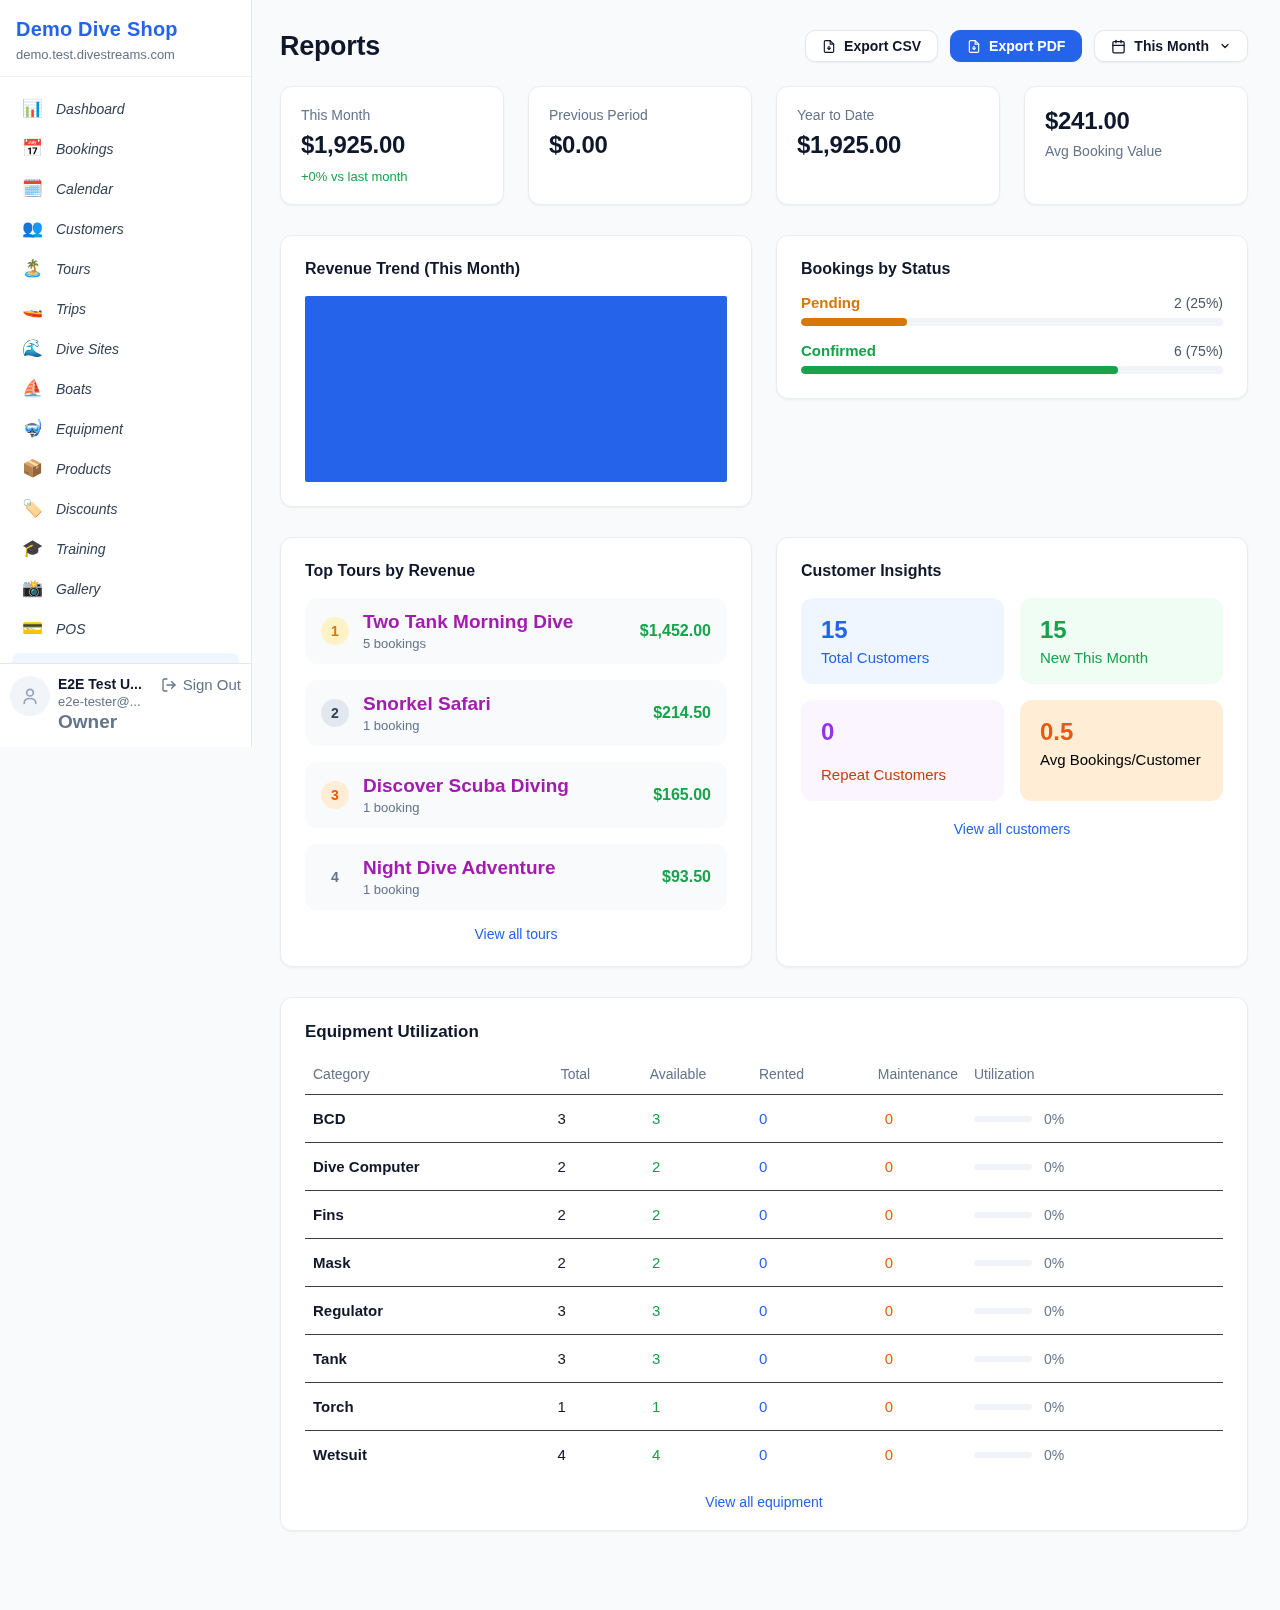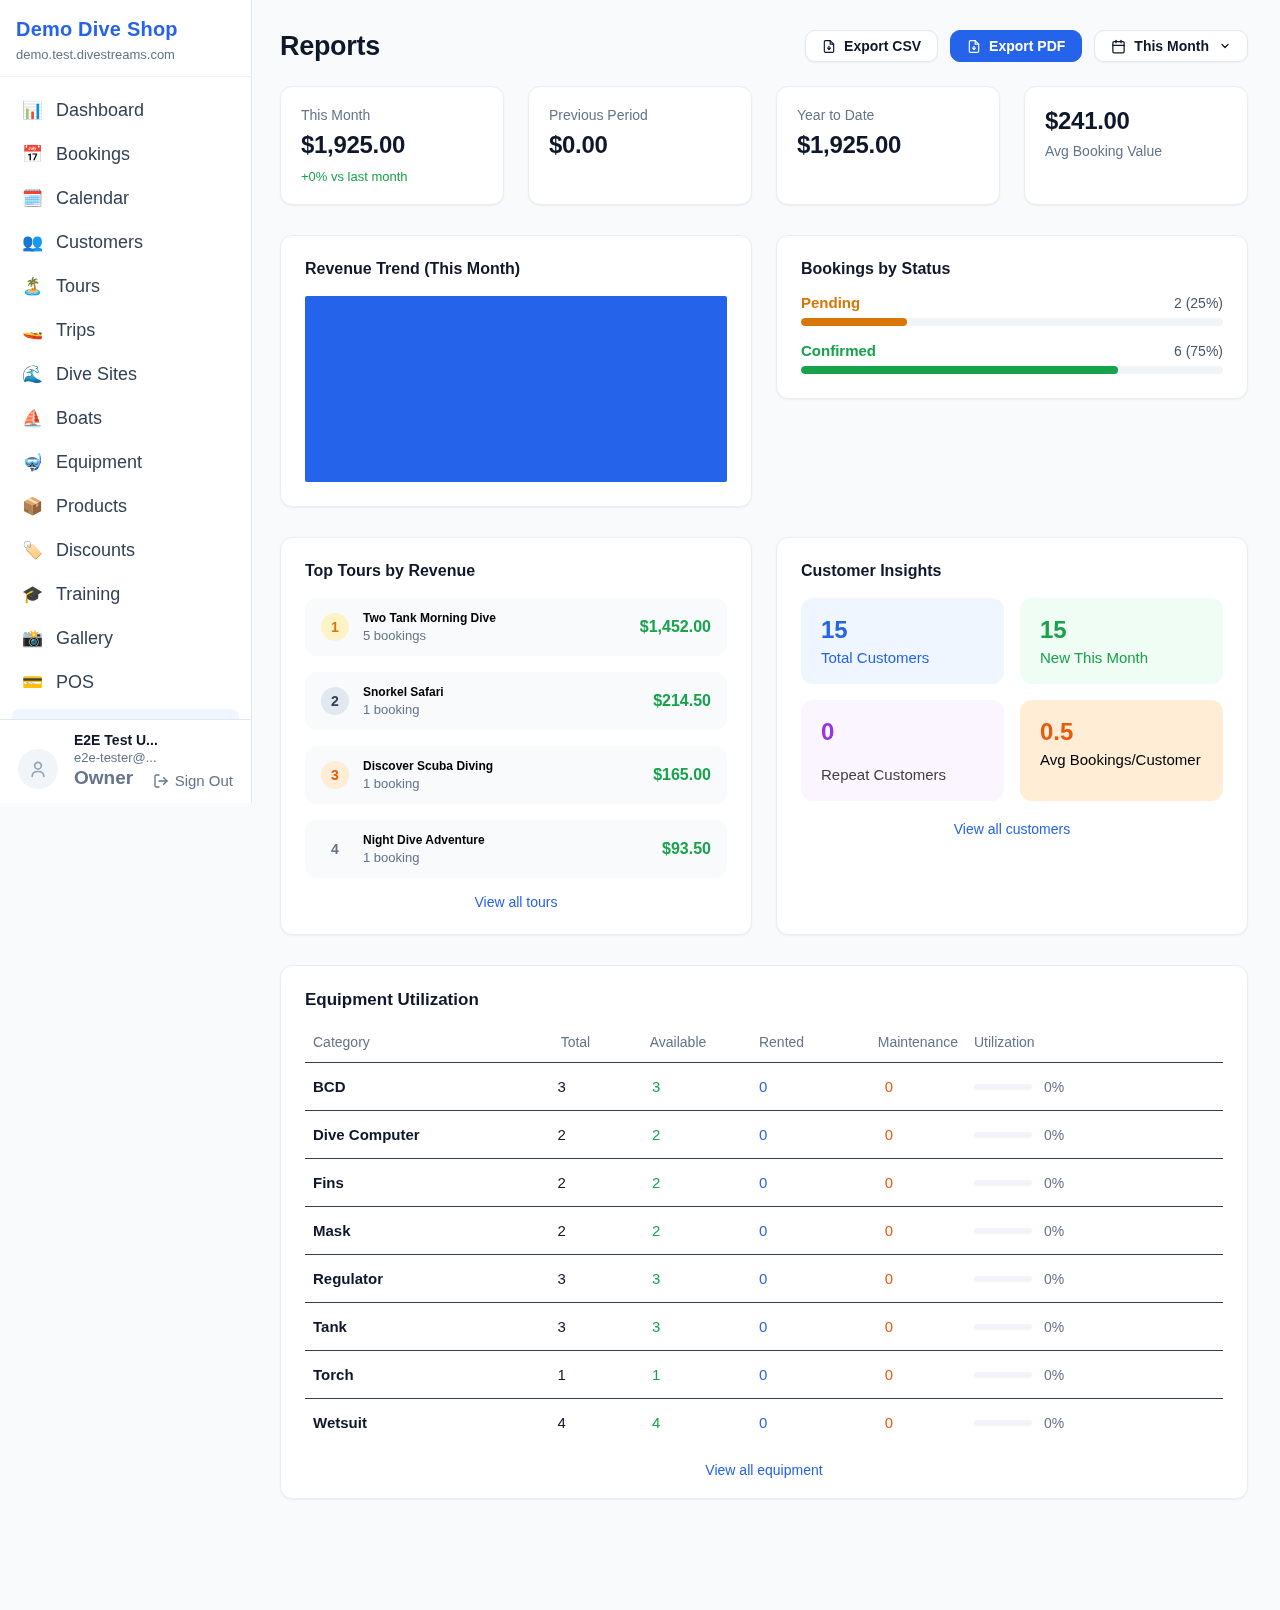--- a/index.html
+++ b/index.html
@@ -20,29 +20,29 @@
   .side-head { padding:18px 16px 14px; border-bottom:1px solid #eef2f6; }
   .shop-name { color:#2563eb; font-size:20px; font-weight:800; letter-spacing:.2px; }
   .shop-domain { margin-top:6px; font-size:13px; color:#64748b; }
   .nav { padding:16px 0 0; }
   .nav-item {
     display:flex; align-items:center; gap:12px;
     margin:0 12px 9px; padding:7px 10px; border-radius:8px;
     cursor:pointer;
   }
   .nav-icon { font-size:17px; width:22px; text-align:center; line-height:1; }
-  .nav-label { font-size:18px; color:#334155; }
+  .nav-label { font-size:14px; color:#334155;font-style:italic; }
   .nav-active-peek {
     margin:0 12px; height:10px;
     background:#eff6ff; border-radius:8px 8px 0 0;
   }
   .user-panel {
     border-top:1px solid #e2e8f0;
-    padding:12px 18px 14px;
-    display:flex; align-items:flex-end; gap:16px;
+    padding:12px 10px 14px;
+    display:flex; align-items:flex-start; gap:8px;
   }
   .avatar {
     width:40px; height:40px; border-radius:50%;
     background:#f1f5f9; color:#94a3b8;
     display:flex; align-items:center; justify-content:center; flex:0 0 40px;
   }
   .user-info { flex:1; min-width:0; }
   .user-name { font-size:14px; font-weight:700; color:#0f172a; white-space:nowrap; }
   .user-email { font-size:13px; color:#64748b; margin-top:2px; white-space:nowrap; }
   .user-role { font-size:19px; color:#64748b; margin-top:2px;font-weight:bold; }
@@ -94,21 +94,21 @@
     display:flex; align-items:center; gap:14px;
     background:#f8fafc; border-radius:12px;
     padding:13px 16px; margin-bottom:16px; cursor:pointer;
   }
   .tour-rank {
     width:28px; height:28px; border-radius:50%; flex:0 0 28px;
     display:flex; align-items:center; justify-content:center;
     font-size:14px; font-weight:600;
   }
   .tour-info { flex:1; min-width:0; }
-  .tour-name { font-size:12px; font-weight:700; color:#000000; }
+  .tour-name { font-size:19px; font-weight:700; color:#a21caf; }
   .tour-bookings { font-size:13px; color:#64748b; margin-top:3px; }
   .tour-amount { font-size:16px; font-weight:800; color:#16a34a; }
   .card-link {
     display:block; text-align:center; margin-top:8px;
     color:#2563eb; font-size:14px; text-decoration:none; cursor:pointer;
   }
   
   .tile-grid { display:grid; grid-template-columns:1fr 1fr; gap:16px; margin-top:18px; }
   .tile { border-radius:12px; padding:18px 20px; }
   .tile-value { font-size:24px; font-weight:800; }
@@ -359,21 +359,21 @@
           <div class="tile" style="background: rgb(239, 246, 255);">
             <div class="tile-value" style="color: rgb(37, 99, 235);">15</div>
             <div class="tile-label" style="color: rgb(37, 99, 235);">Total Customers</div>
           </div>
           <div class="tile" style="background: rgb(240, 253, 244);">
             <div class="tile-value" style="color: rgb(22, 163, 74);">15</div>
             <div class="tile-label" style="color: rgb(22, 163, 74);">New This Month</div>
           </div>
           <div class="tile" style="background: rgb(250, 245, 255);">
             <div class="tile-value" style="color: rgb(147, 51, 234);">0</div>
-            <div class="tile-label" style="color: #404040; margin-top: 20px;">Repeat Customers</div>
+            <div class="tile-label" style="color: #c2410c; margin-top: 20px;">Repeat Customers</div>
           </div>
           <div class="tile" style="background: rgb(255, 237, 213);">
             <div class="tile-value" style="color: rgb(234, 88, 12);">0.5</div>
             <div class="tile-label" style="color: #000000;">Avg Bookings/Customer</div>
           </div>
         </div>
       <a class="card-link insights-link">View all customers</a>
     </div>
   </div>
 

